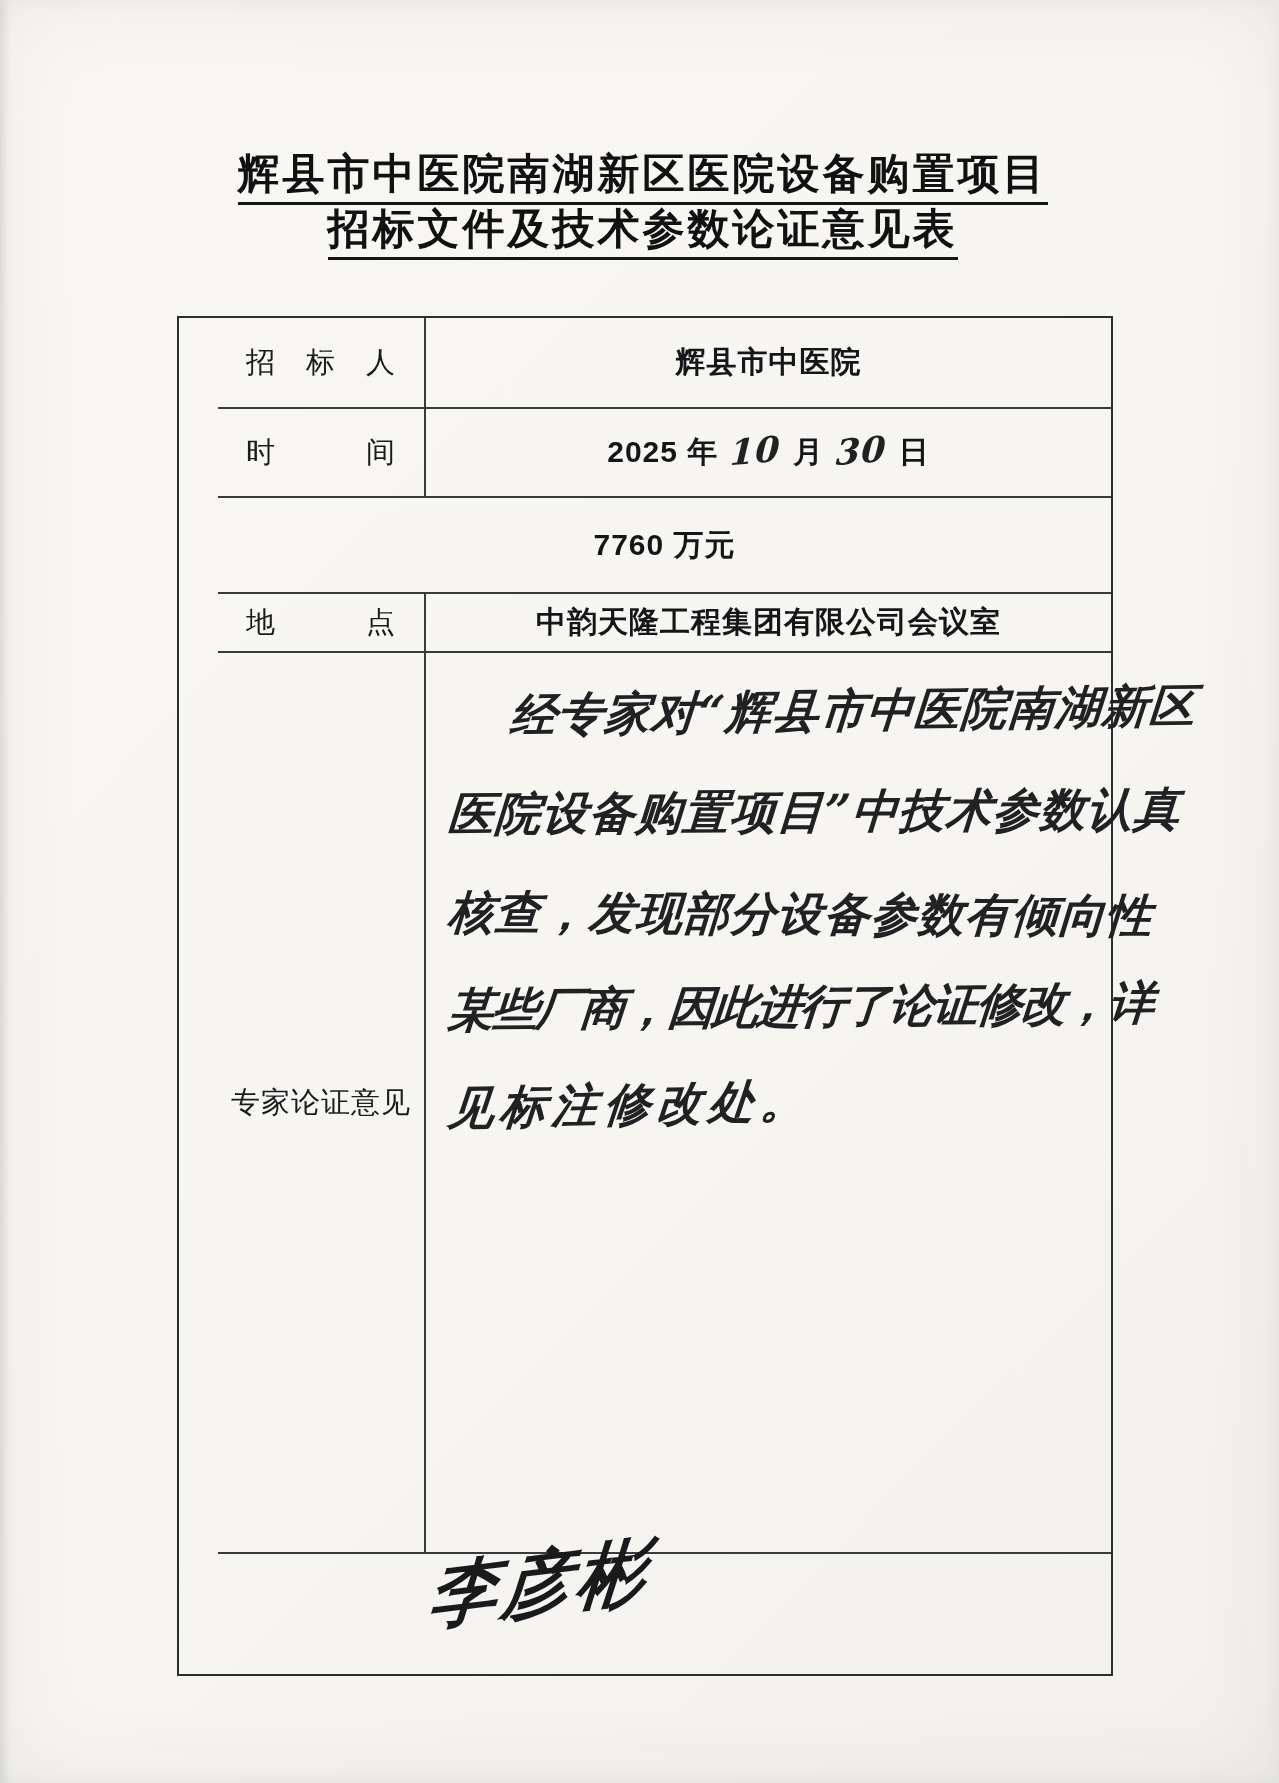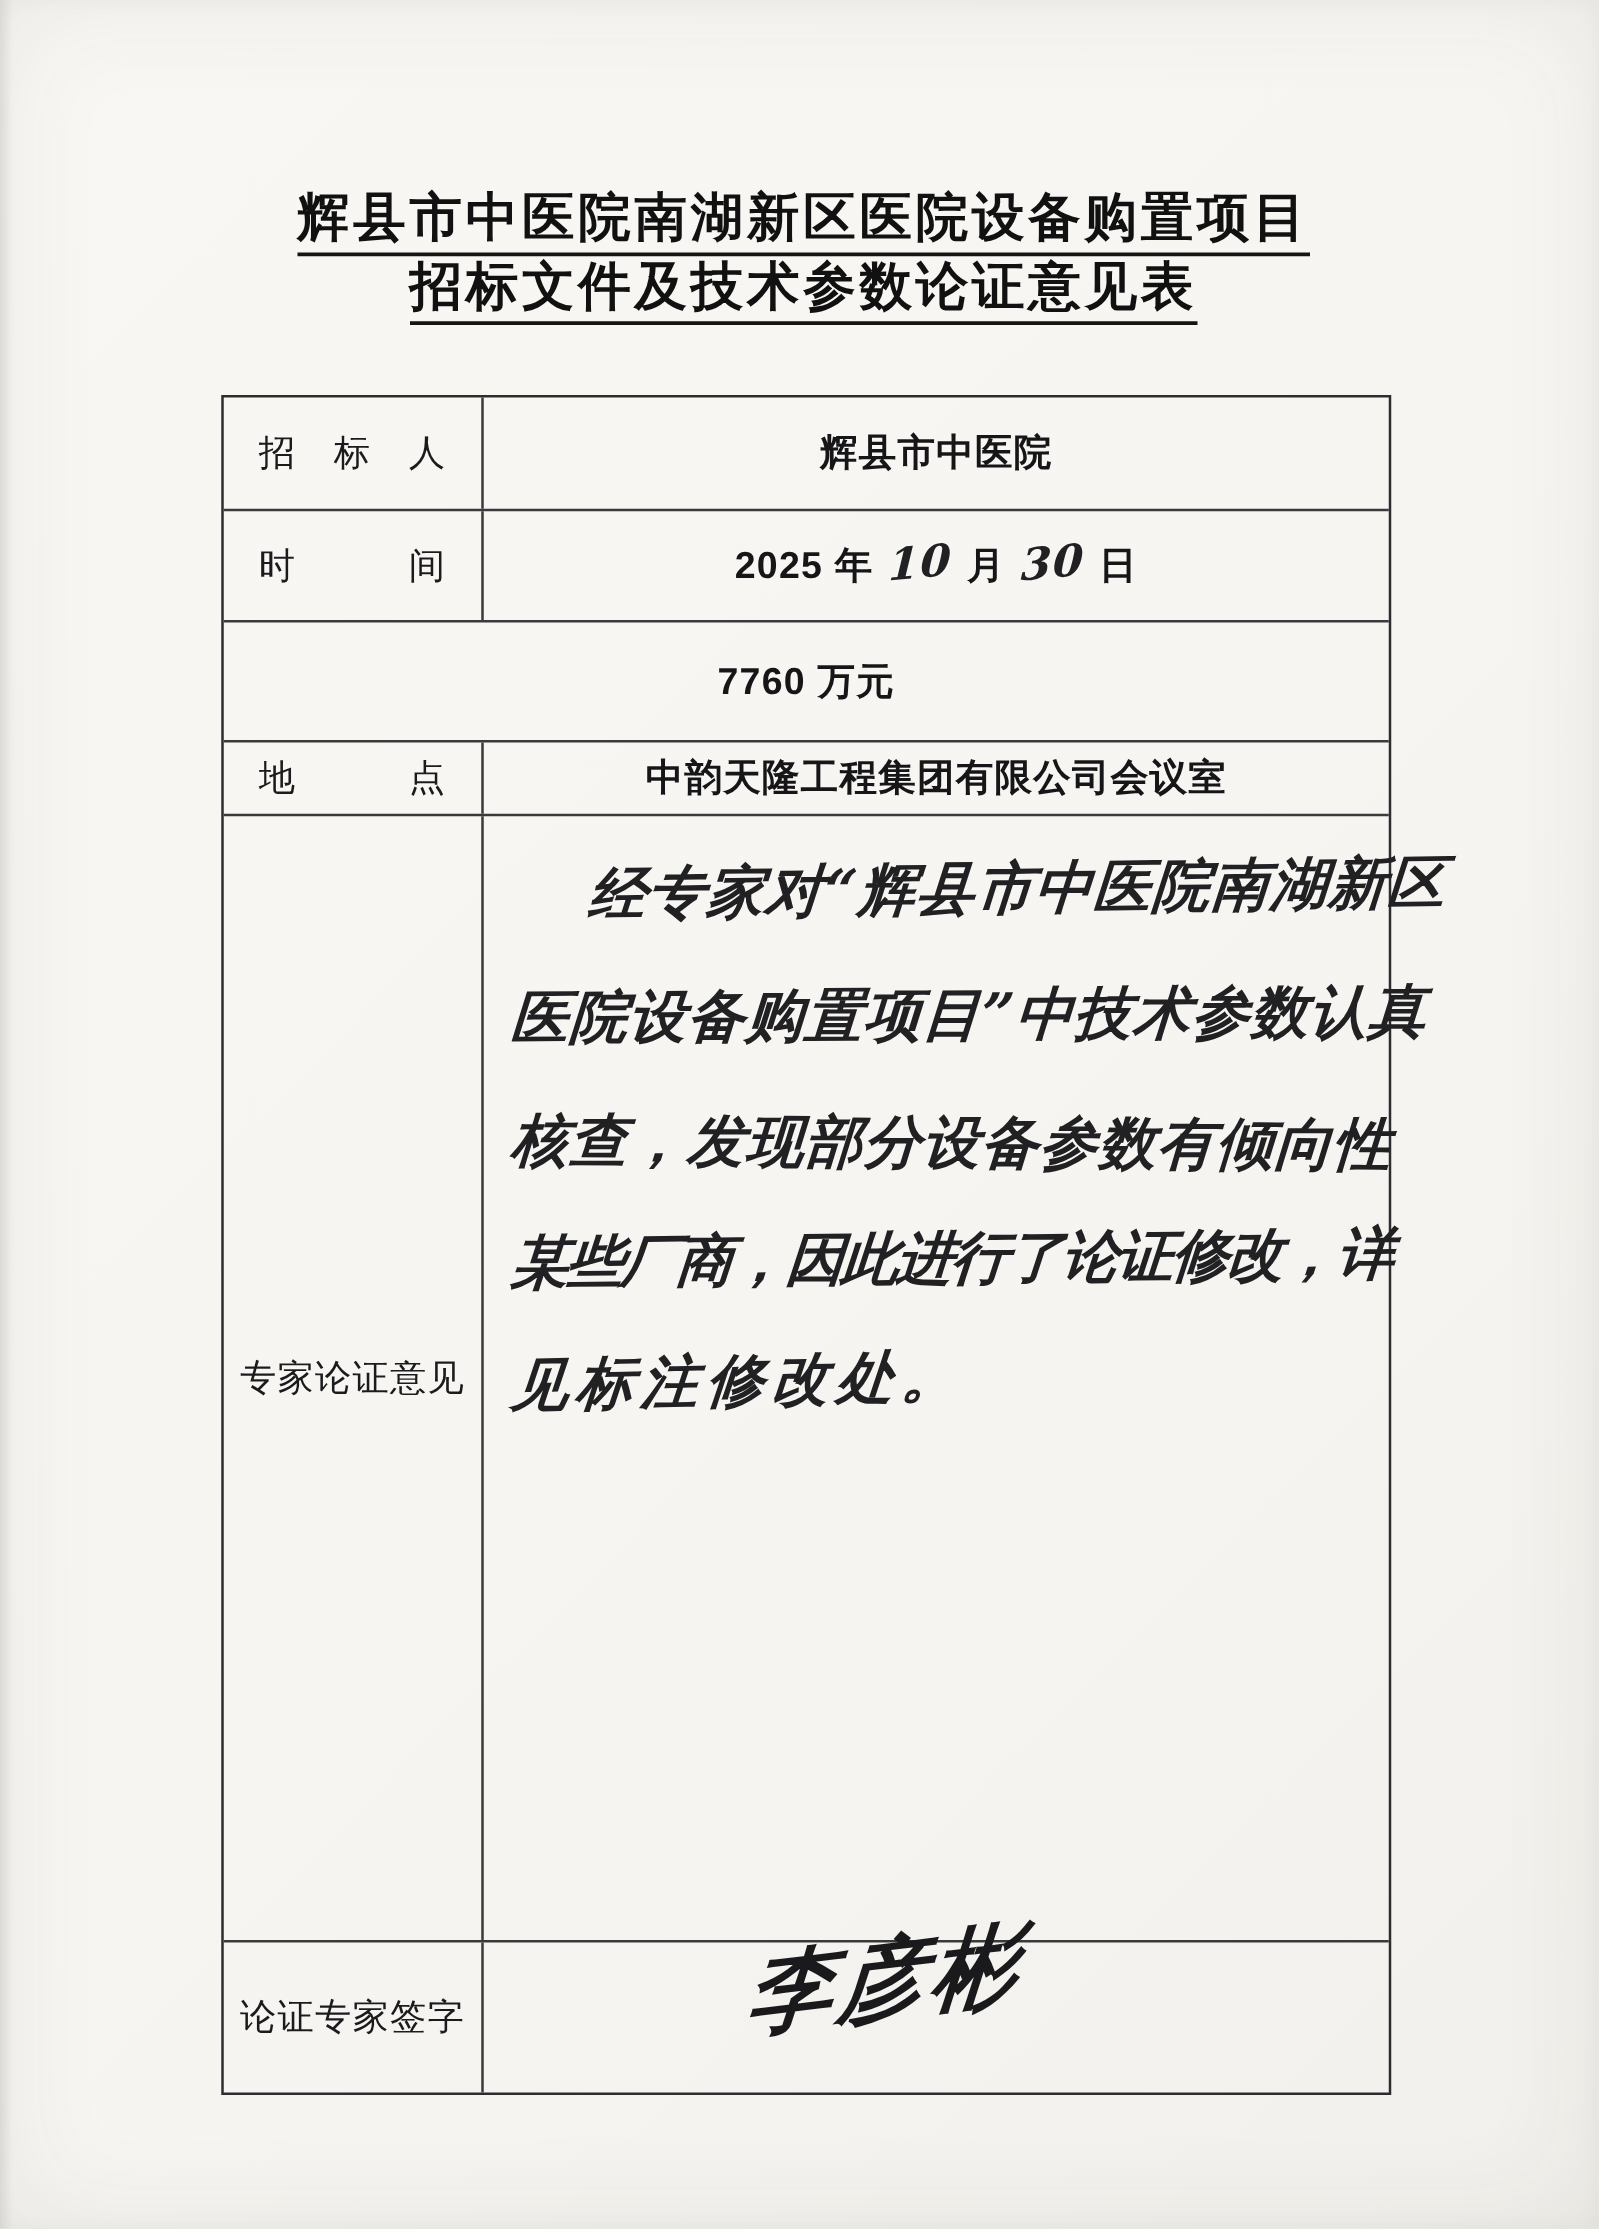--- a/index.html
+++ b/index.html
@@ -44,20 +44,21 @@
 
   
   .form-table {
     position: absolute;
     left: 177px; top: 316px;
     width: 936px; height: 1360px;
     border: 2px solid #2d2d2f;
     display: flex;
     flex-direction: column;
     background: transparent;
+    padding-left: 39px;
   }
   .row { display: flex; flex-shrink: 0; }
   .row + .row { border-top: 2px solid #3a3a3c; }
   .r1 { height: 89px; }
   .r2 { height: 89px; }
   .r3 { height: 96px; }
   .r4 { height: 59px; }
   .r5 { height: 901px; }
   .r6 { flex: 1 1 auto; }
   .label-cell {
@@ -166,21 +167,20 @@
       <div class="value-cell opinion-cell">
         <div class="hw hw-line">经专家对“辉县市中医院南湖新区</div>
         <div class="hw hw-line">医院设备购置项目”中技术参数认真</div>
         <div class="hw hw-line">核查，发现部分设备参数有倾向性</div>
         <div class="hw hw-line">某些厂商，因此进行了论证修改，详</div>
         <div class="hw hw-line">见标注修改处。</div>
       </div>
     </div>
 
     <div class="row r6">
-      <div class="label-cell">论证专家签字</div>
       <div class="value-cell sig-cell">
         <span class="hw hw-sig">李彦彬</span>
       </div>
     </div>
 
   </div>
 
   <div class="edge-strip"></div>
   <div class="vignette"></div>
 </div>

